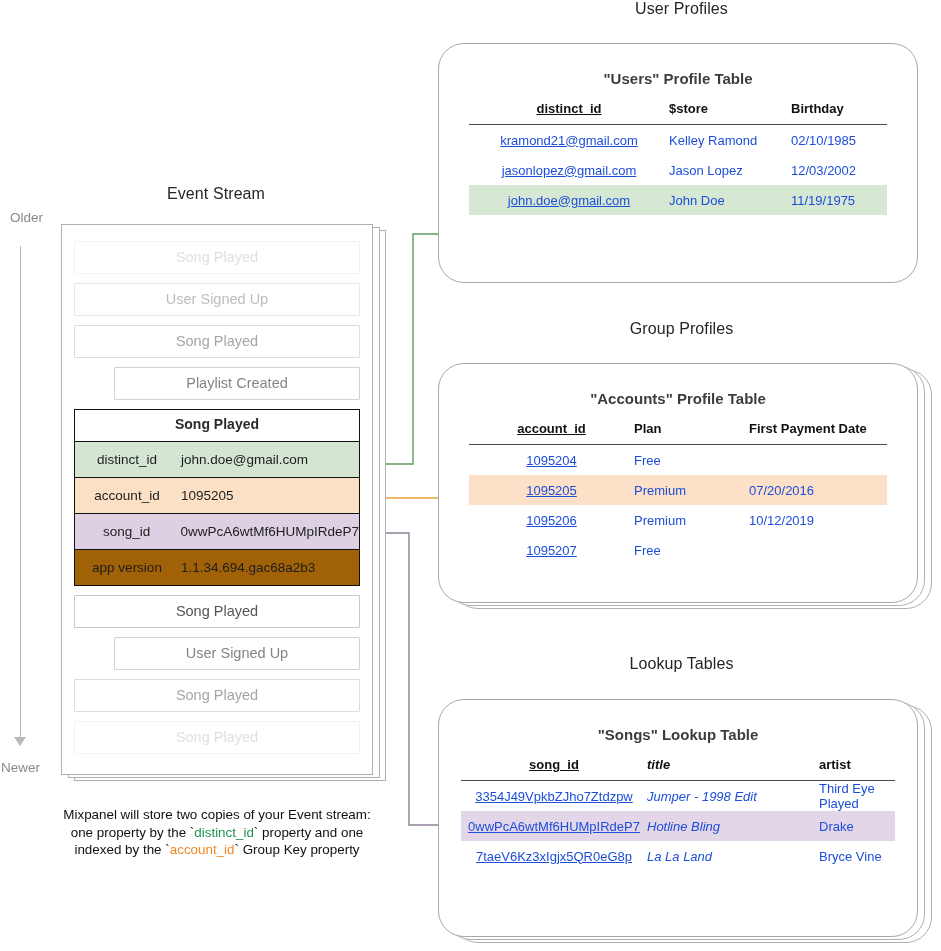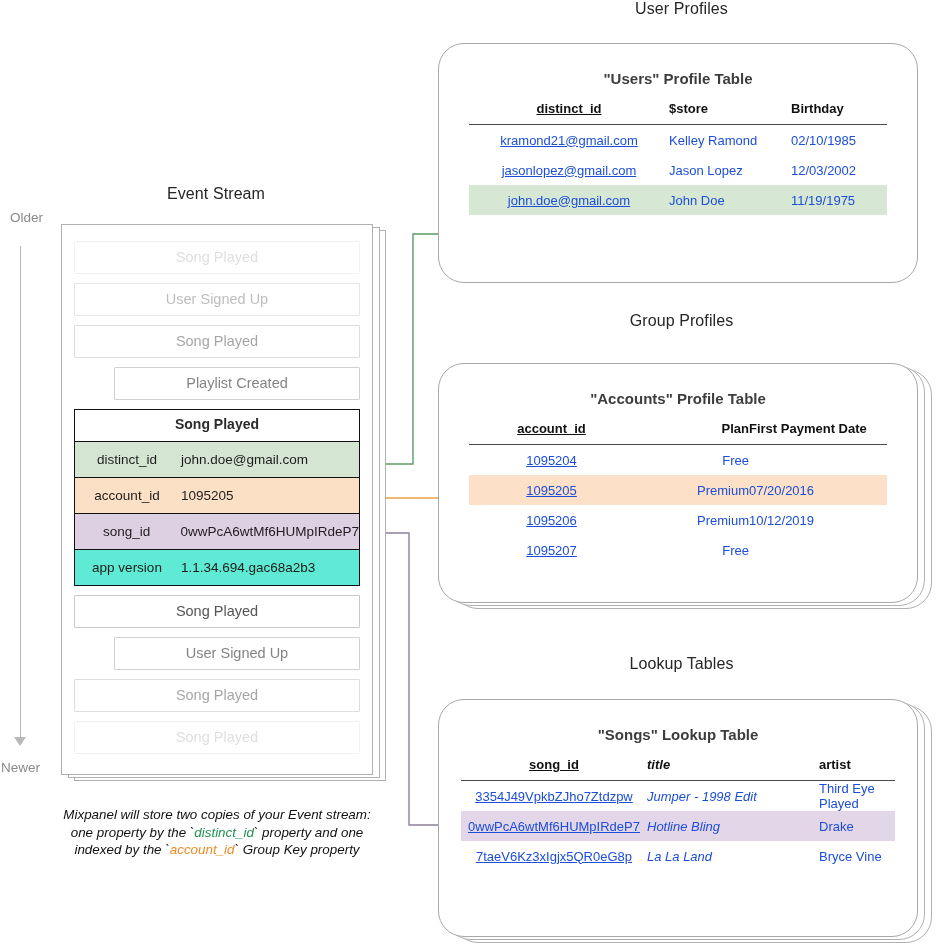--- a/index.html
+++ b/index.html
@@ -99,21 +99,21 @@
   }
   .prop-v {
     flex: 1;
     text-align: left;
     padding-left: 2px;
     box-sizing: border-box;
   }
   .hl-green  { background: #d4e6d2; }
   .hl-orange { background: #fbe0c6; }
   .hl-purple { background: #ded0e3; }
-  .hl-none   { background: #5eead4; }
+  .hl-none   { background: #a16207; }
 
   
   #older-label, #newer-label {
     position: absolute;
     font-size: 13.5px;
     color: #8a8a8a;
     white-space: nowrap;
   }
   #older-label { left: 3px; top: 210px; margin-left: 7px; }
   #newer-label { left: 1px; top: 760px; text-align: right; }
@@ -138,21 +138,20 @@
   
   #caption {
     position: absolute;
     left: 22px;
     top: 806px;
     width: 390px;
     text-align: center;
     font-size: 13.4px;
     line-height: 17.5px;
     color: #111;
-    font-style: italic;
   }
   #caption .tok-green  { color: #1f9254; }
   #caption .tok-orange { color: #f08a24; }
 
   
   .tbl-stack {
     position: absolute;
     border: 1.4px solid #b0b0b0;
     border-radius: 26px;
     background: #ffffff;
@@ -207,27 +206,27 @@
   table.dt tr.row-purple td { background: #e3d6e8; }
 
   
   #users-title { left: 438px; top: 0px; width: 487px; }
   #users-card  { left: 438px; top: 43px; width: 480px; height: 240px; }
   #users-card .inner { padding: 0 30px; }
   #users-card table.dt th.c1, #users-card table.dt td.c1 { width: 200px; }
   #users-card table.dt th.c2, #users-card table.dt td.c2 { width: 122px; }
 
   
-  #groups-title { left: 438px; top: 312px; width: 487px; }
+  #groups-title { left: 438px; top: 320px; width: 487px; }
   #accounts-stack2 { left: 452px; top: 369px; width: 480px; height: 240px; }
   #accounts-stack1 { left: 445px; top: 366px; width: 480px; height: 240px; }
   #accounts-card   { left: 438px; top: 363px; width: 480px; height: 240px; }
   #accounts-card .inner { padding: 0 30px; }
   #accounts-card table.dt th.c1, #accounts-card table.dt td.c1 { width: 165px; }
-  #accounts-card table.dt th.c2, #accounts-card table.dt td.c2 { width: 115px; text-align: right; }
+  #accounts-card table.dt th.c2, #accounts-card table.dt td.c2 { width: 115px; }
 
   
   #lookup-title { left: 438px; top: 655px; width: 487px; }
   #songs-stack2 { left: 452px; top: 705px; width: 480px; height: 238px; }
   #songs-stack1 { left: 445px; top: 702px; width: 480px; height: 238px; }
   #songs-card   { left: 438px; top: 699px; width: 480px; height: 238px; }
   #songs-card .inner { padding: 0 22px; }
   #songs-card table.dt th.c1, #songs-card table.dt td.c1 { width: 186px; }
   #songs-card table.dt th.c2, #songs-card table.dt td.c2 { width: 172px; font-style: italic; }
   #songs-card table.dt td { height: 30px; }

